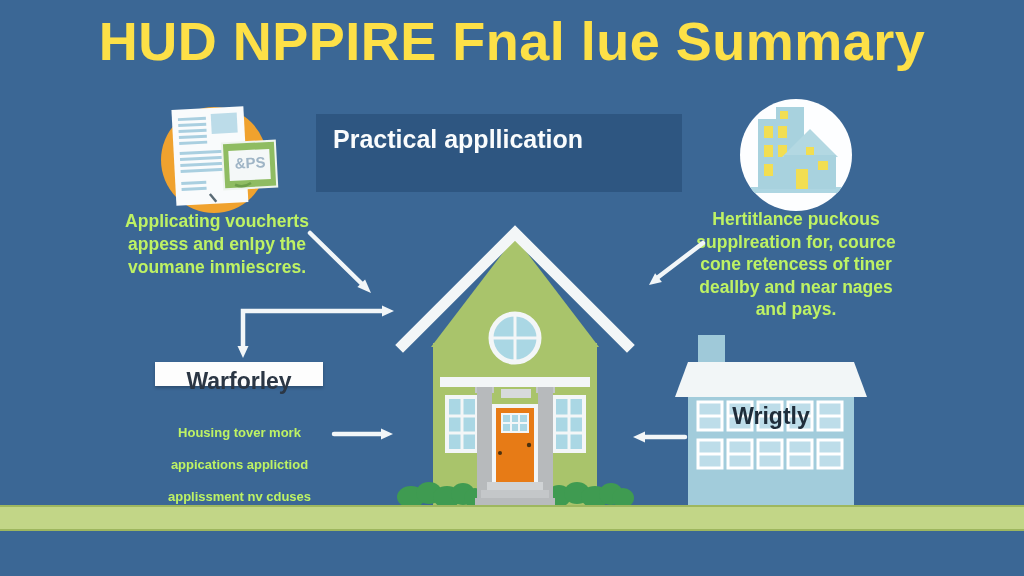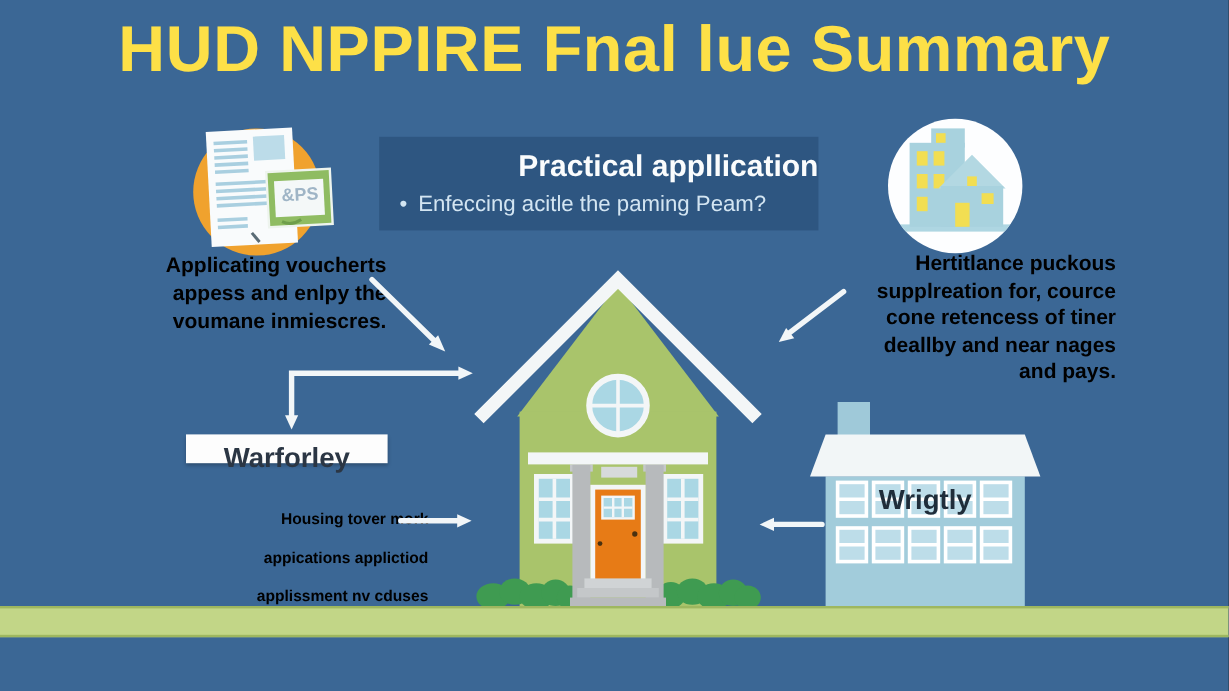--- a/index.html
+++ b/index.html
@@ -14,32 +14,32 @@
     letter-spacing:0.5px;
   }
   
   .left-icon{position:absolute;left:150px;top:98px;width:130px;height:120px;}
   .aps-label{
     position:absolute;left:229px;top:154px;width:42px;text-align:center;
     font-size:15px;font-weight:bold;color:#9fb5c6;transform:rotate(-3deg);
   }
   
   .caption{
-    position:absolute;color:#000000;font-weight:bold;text-align:right;
+    position:absolute;color:#bef264;font-weight:bold;text-align:center;
     white-space:pre-line;
   }
   .left-cap{left:112px;top:210px;width:210px;font-size:17.5px;line-height:23px;}
   .right-cap{left:662px;top:208px;width:268px;font-size:17.5px;line-height:22.5px;}
   .bottom-cap{left:122px;top:417px;width:235px;font-size:13px;line-height:32px;}
   
   .practical-box{
     position:absolute;left:316px;top:114px;width:366px;height:78px;
     background:#2e5681;box-sizing:border-box;padding:11px 0 0 17px;
   }
-  .pb-heading{font-size:25px;font-weight:bold;color:#fafcfd;text-align:right;}
+  .pb-heading{font-size:25px;font-weight:bold;color:#fafcfd;}
   .pb-bullet{margin-top:5px;font-size:18.5px;color:#d3e5f2;}
   .pb-dot{margin-right:9px;}
   
   .right-circle{
     position:absolute;left:740px;top:99px;width:112px;height:112px;
     border-radius:50%;background:#fdfeff;overflow:hidden;
   }
   
   .house{position:absolute;left:395px;top:225px;width:246px;height:285px;}
   .building{position:absolute;left:672px;top:333px;width:198px;height:172px;}
@@ -101,21 +101,20 @@
     </svg>
   </div>
   <div class="aps-label">&amp;PS</div>
 
   <div class="caption left-cap">Applicating voucherts
 appess and enlpy the
 voumane inmiescres.</div>
 
   <div class="practical-box">
     <div class="pb-heading">Practical appllication</div>
-    <div class="pb-bullet"><span class="pb-dot">•</span><span>Enfeccing acitle the paming Peam?</span></div>
   </div>
 
   <div class="right-circle">
     <svg width="112" height="112" viewBox="0 0 112 112">
       <rect x="8" y="88" width="96" height="6" fill="#aed6e2"></rect>
       <rect x="36" y="8" width="28" height="16" fill="#a8d2de"></rect>
       <rect x="18" y="20" width="46" height="70" fill="#a8d2de"></rect>
       <g fill="#f2de52">
         <rect x="40" y="12" width="8" height="8"></rect>
         <rect x="24" y="27" width="9" height="12"></rect>

